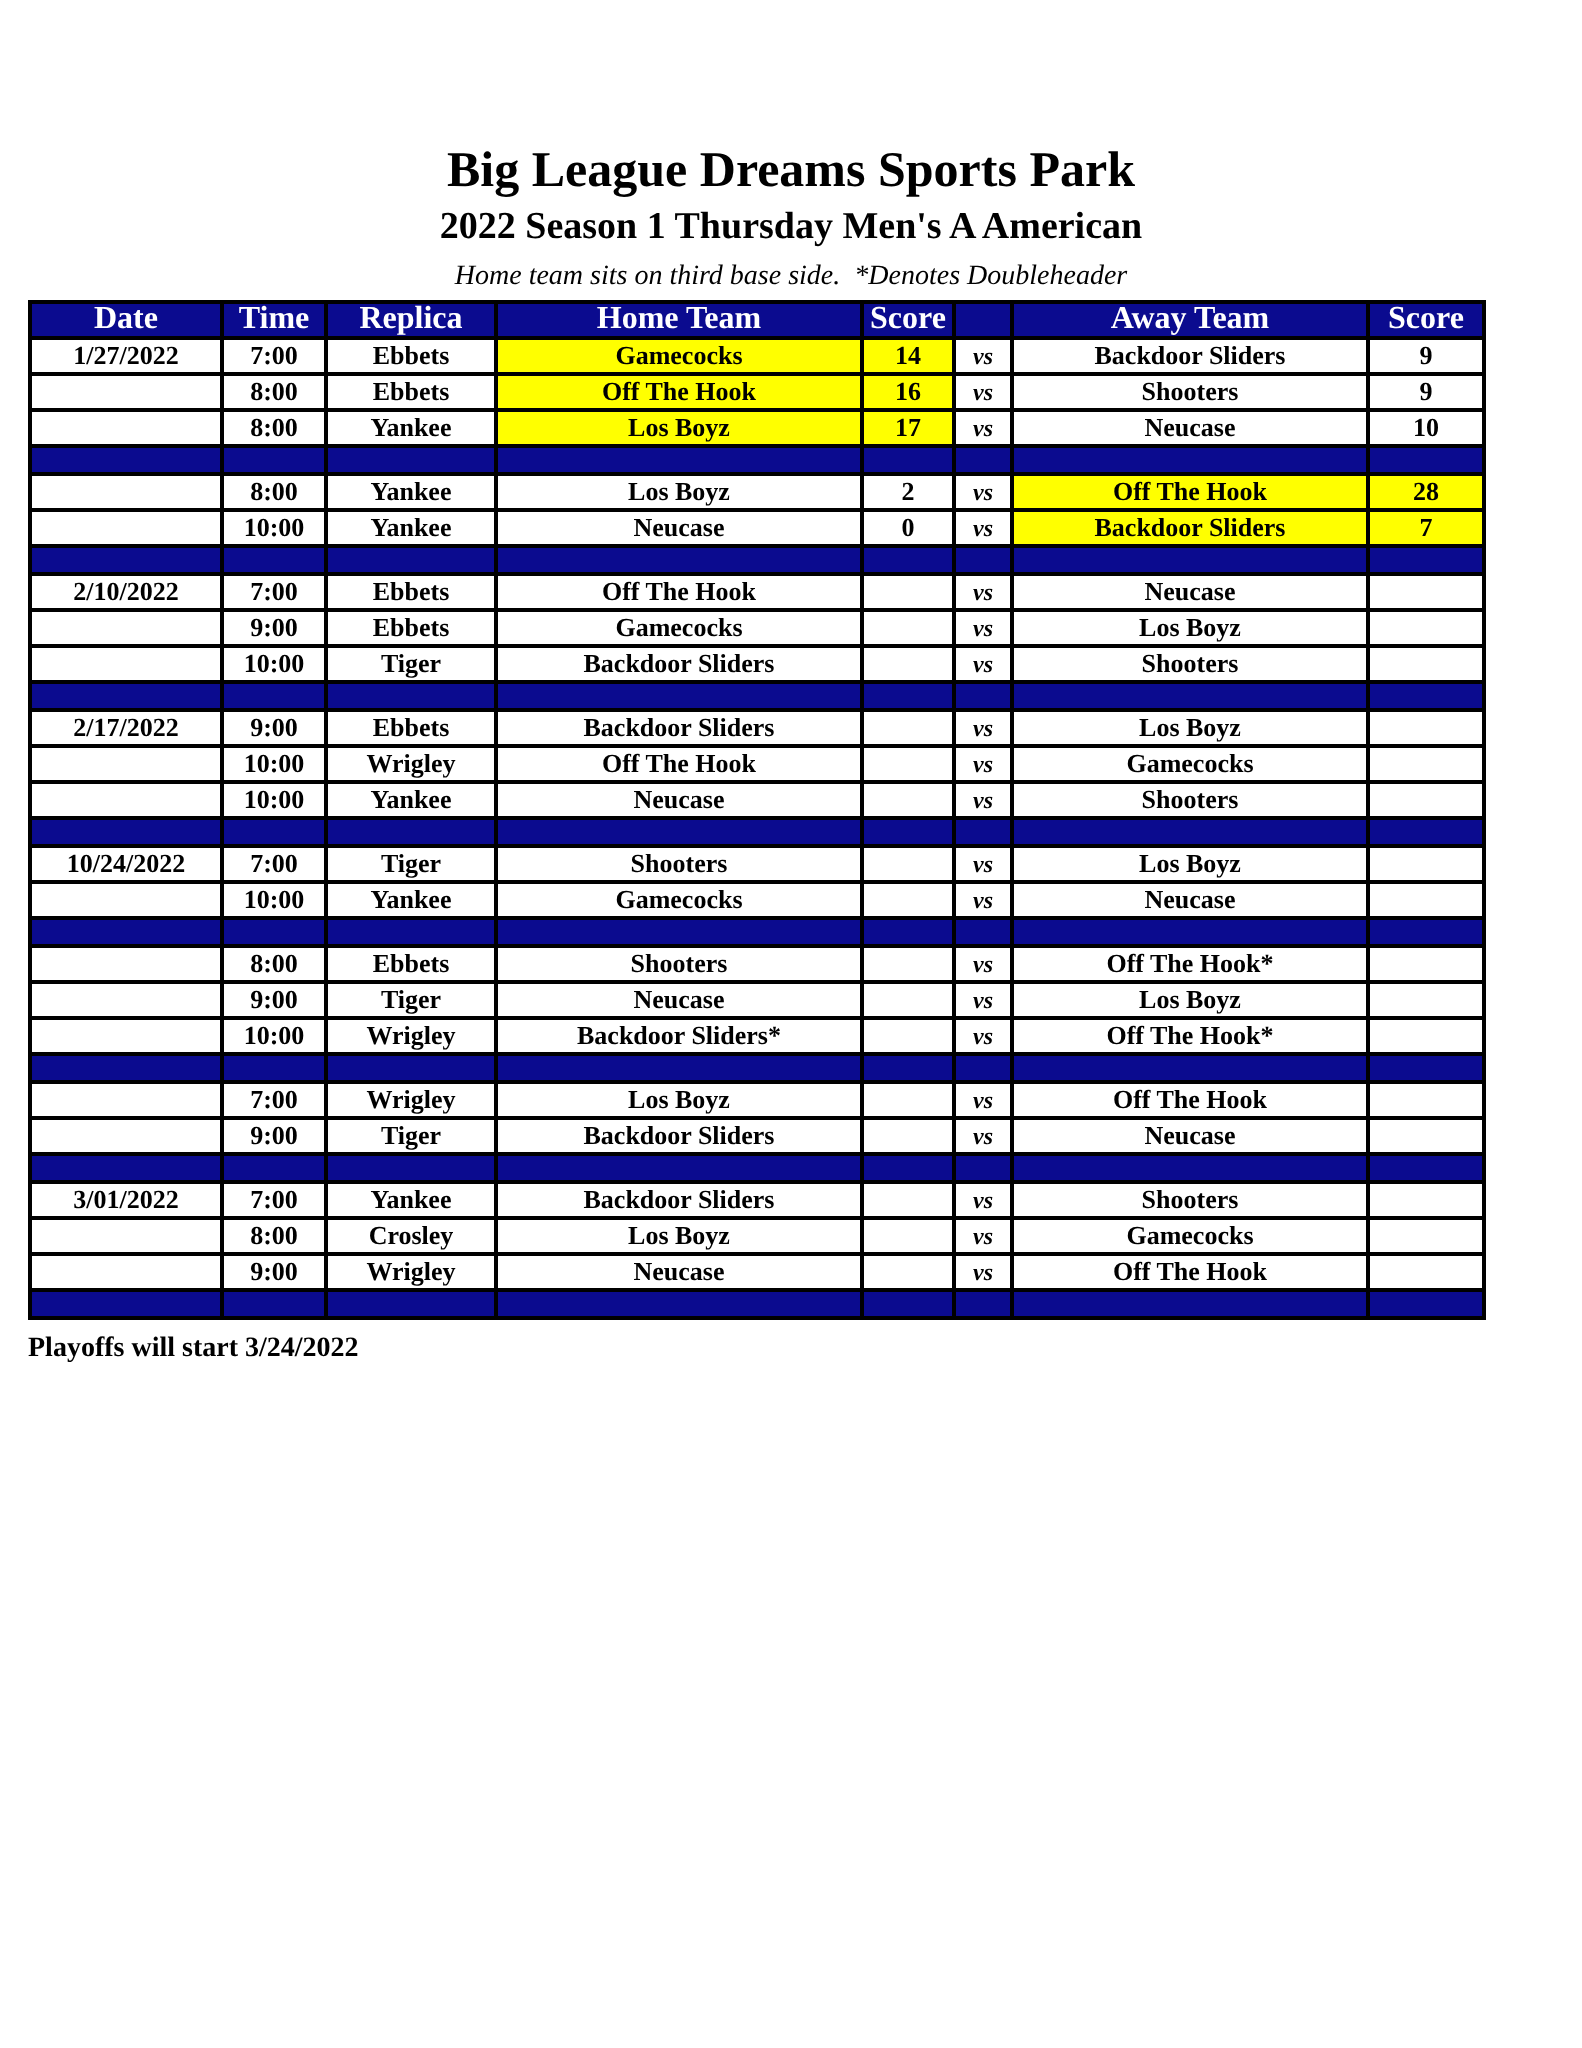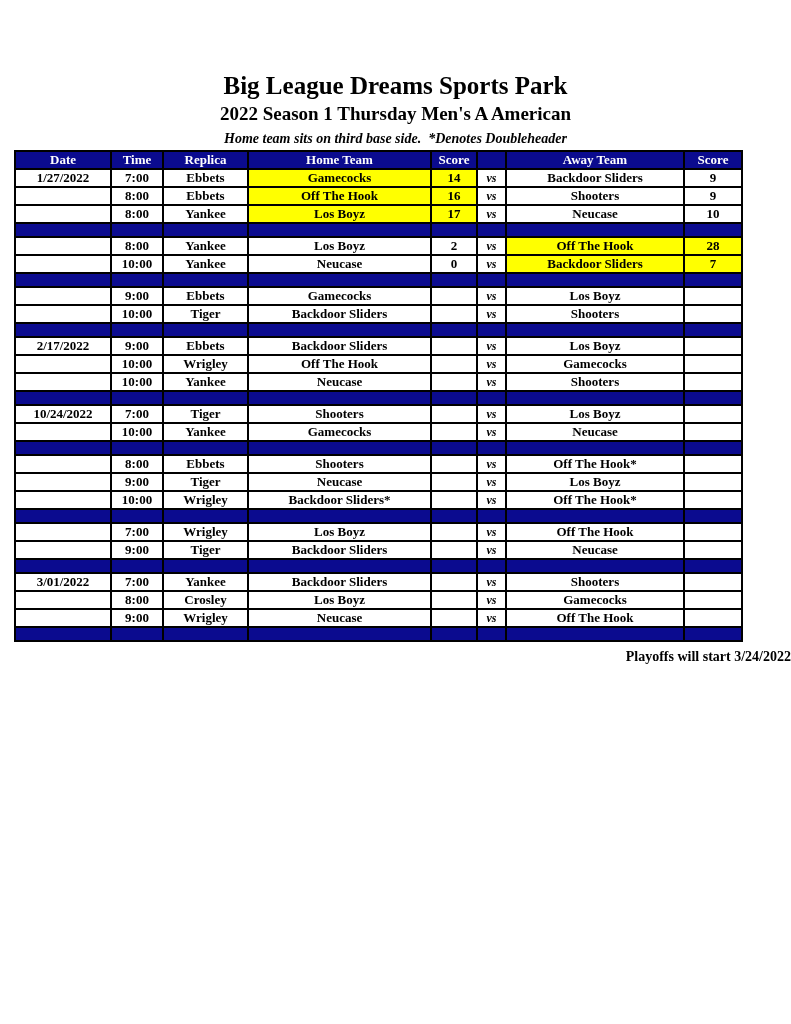--- a/index.html
+++ b/index.html
@@ -37,21 +37,21 @@
   .subtitle {
     margin: 4px 0 0 0;
     font-size: 19px;
     line-height: 21px;
     font-weight: bold;
   }
   .note {
     margin: 7px 0 4px 0;
     font-size: 14px;
     line-height: 15px;
-    font-weight: bold;
+    font-weight: normal;
     font-style: italic;
     white-space: pre-wrap;
     text-align: center;
   }
   table.schedule {
     border-collapse: collapse;
     table-layout: fixed;
     margin-left: 14px;
     width: 727px;
   }
@@ -70,21 +70,21 @@
     text-align: center;
     vertical-align: middle;
     font-weight: bold;
     padding: 0;
     overflow: hidden;
     white-space: nowrap;
   }
   table.schedule thead th {
     background: var(--header-bg, #0b0b8f);
     color: var(--header-text, #ffffff);
-    font-size: 13px;
+    font-size: 16px;
     height: 16px;
     line-height: 16px;
   }
   table.schedule tbody td {
     background: #ffffff;
     font-size: 13px;
     height: 16px;
     line-height: 16px;
   }
   table.schedule tbody td.vs {
@@ -96,21 +96,21 @@
   }
   table.schedule tbody tr.sep-row td {
     background: var(--header-bg, #0b0b8f);
     height: 12px;
     line-height: 12px;
   }
   .footer-note {
     margin: 7px 0 0 14px;
     font-size: 14px;
     font-weight: bold;
-    text-align: right;
+    text-align: left;
   }
 </style>
 </head>
 <body style="background: rgb(255, 255, 255);">
 
 <div class="page">
   <div class="header-block">
     <h1 class="title">Big League Dreams Sports Park</h1>
     <h2 class="subtitle">2022 Season 1 Thursday Men's A American</h2>
     <p class="note">Home team sits on third base side.  *Denotes Doubleheader</p>
@@ -204,20 +204,30 @@
           <td></td>
           <td></td>
           <td></td>
           <td></td>
           <td></td>
           <td></td>
           <td></td>
           <td></td>
         </tr>
         <tr>
+          <td>2/10/2022</td>
+          <td>7:00</td>
+          <td>Ebbets</td>
+          <td>Off The Hook</td>
+          <td></td>
+          <td class="vs">vs</td>
+          <td>Neucase</td>
+          <td></td>
+        </tr>
+        <tr>
           <td></td>
           <td>9:00</td>
           <td>Ebbets</td>
           <td>Gamecocks</td>
           <td></td>
           <td class="vs">vs</td>
           <td>Los Boyz</td>
           <td></td>
         </tr>
         <tr>

